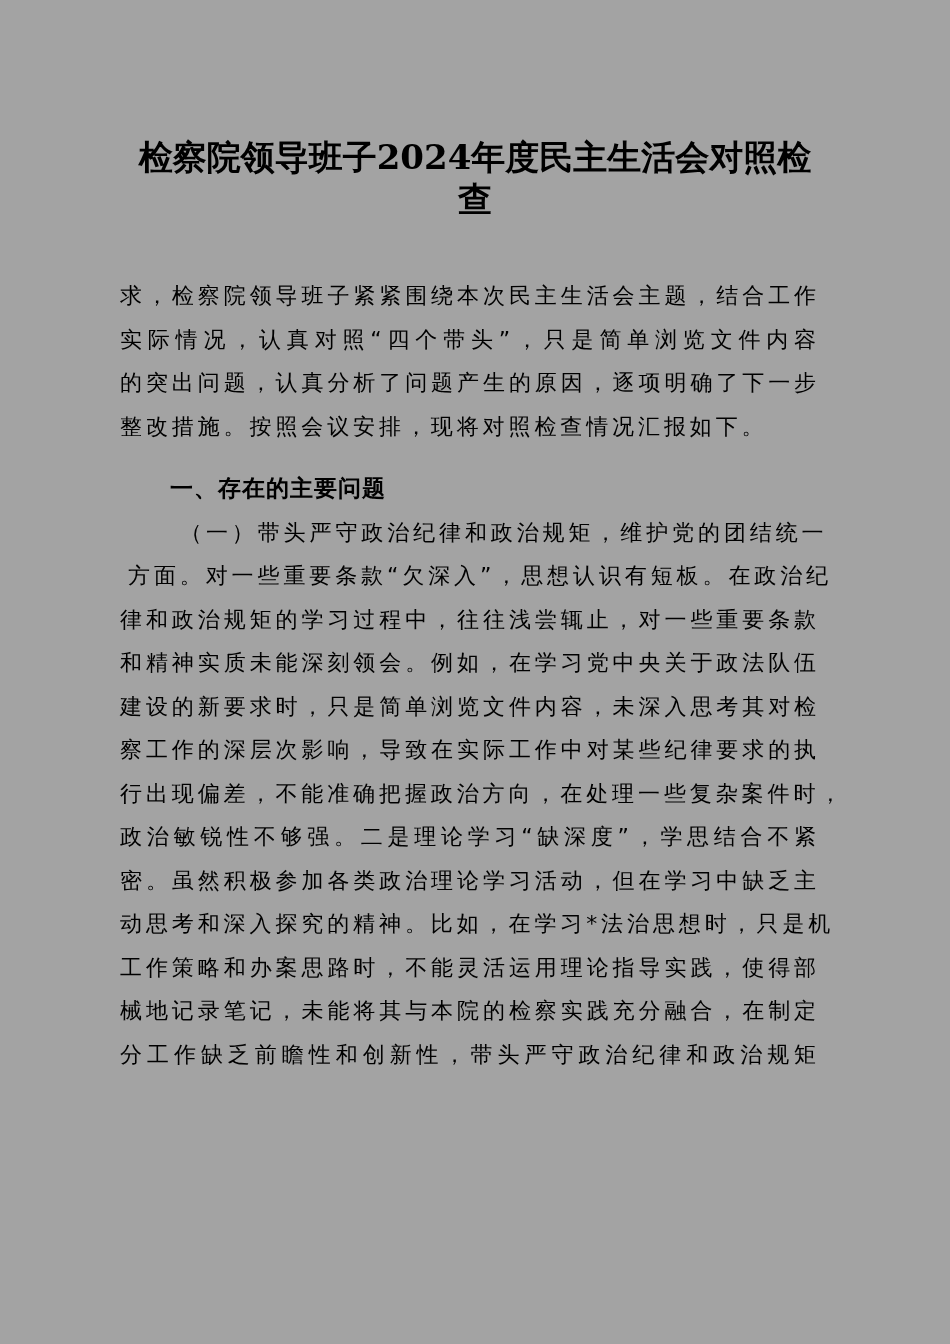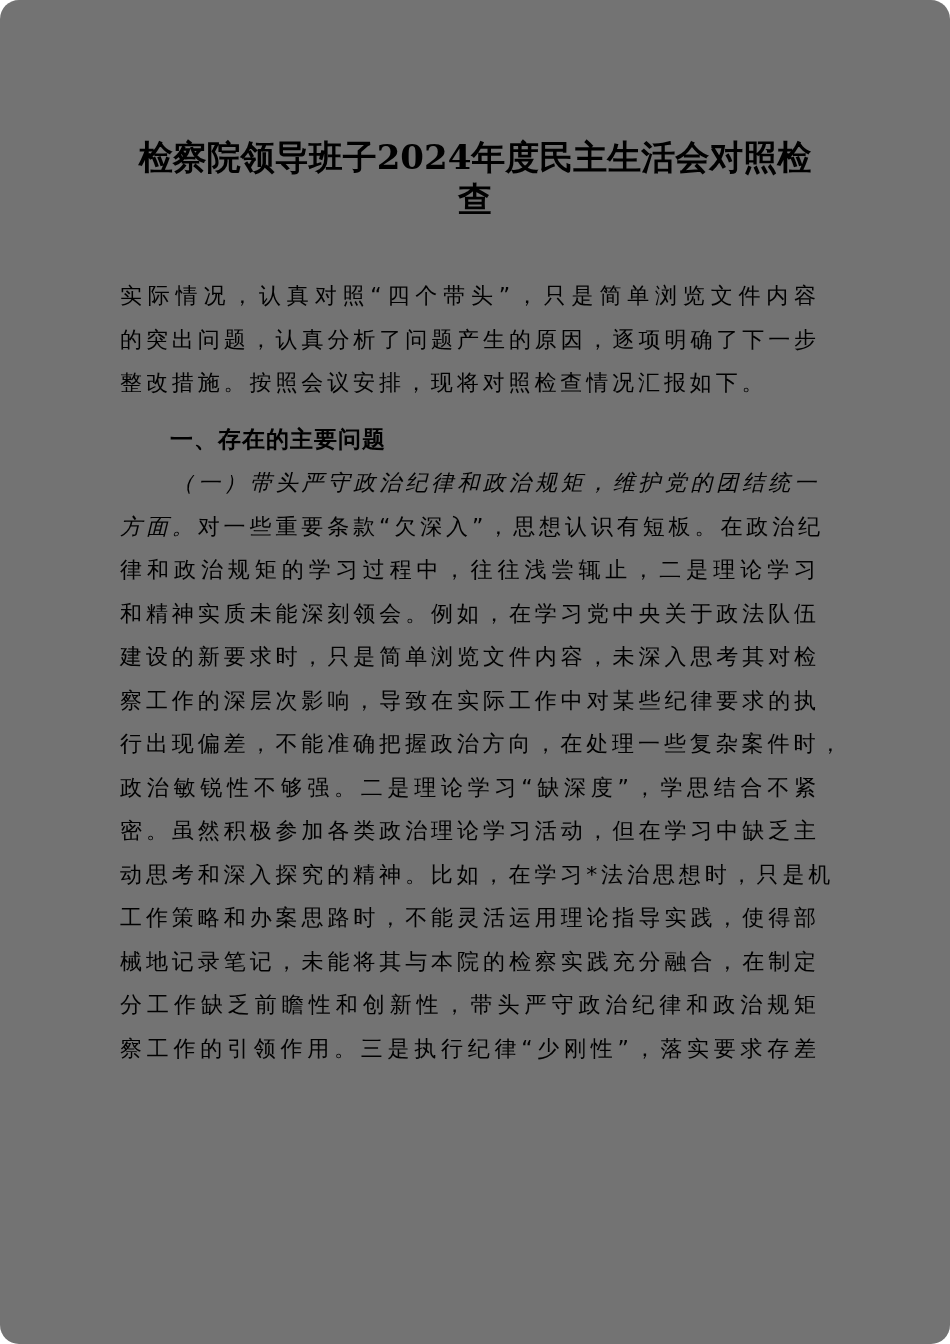--- a/index.html
+++ b/index.html
@@ -13,22 +13,21 @@
     position: relative;
     overflow: hidden;
     color: #000000;
     font-family: "DejaVu Serif", "Liberation Serif", serif;
   }
   .page {
     position: absolute;
     left: 0; top: 0;
     width: 950px;
     height: 1344px;
-    background: #737373;
-    border-radius: 19px;
+    background: #a3a3a3;
   }
   .title {
     position: absolute;
     left: 110px;
     top: 136px;
     width: 730px;
     text-align: center;
     font-family: "DejaVu Serif", "Liberation Serif", serif;
     font-weight: bold;
     font-size: 34px;
@@ -61,64 +60,64 @@
   .line.indent {
     padding-left: 52px;
   }
   .line.last {
     text-align-last: left;
   }
   .heading {
     display: block;
     height: 43.5px;
     line-height: 43.5px;
-    margin-top: 13px;
+    margin-top: 19px;
     padding-left: 50px;
     font-size: 23px;
     letter-spacing: 1px;
     font-family: "DejaVu Sans", "Liberation Sans", sans-serif;
     font-weight: bold;
     white-space: nowrap;
   }
   .sub {
     font-family: "DejaVu Serif", "Liberation Serif", serif;
-    font-style: italic;
+    margin-left: 8px;
   }
 </style>
 </head>
 <body>
 
 <div class="page">
 
   <div class="title">
     <span class="tline">检察院领导班子2024年度民主生活会对照检</span>
     <span class="tline">查</span>
   </div>
 
   <div class="body">
 
     <div>
+      <span class="line">求，检察院领导班子紧紧围绕本次民主生活会主题，结合工作</span>
       <span class="line">实际情况，认真对照“四个带头”，只是简单浏览文件内容</span>
       <span class="line">的突出问题，认真分析了问题产生的原因，逐项明确了下一步</span>
       <span class="line last">整改措施。按照会议安排，现将对照检查情况汇报如下。</span>
     </div>
 
     <div class="heading">一、存在的主要问题</div>
 
     <div>
       <span class="line indent sub">（一）带头严守政治纪律和政治规矩，维护党的团结统一</span>
       <span class="line"><span class="sub">方面。</span><span>对一些重要条款“欠深入”，思想认识有短板。在政治纪</span></span>
-      <span class="line">律和政治规矩的学习过程中，往往浅尝辄止，二是理论学习</span>
+      <span class="line">律和政治规矩的学习过程中，往往浅尝辄止，对一些重要条款</span>
       <span class="line">和精神实质未能深刻领会。例如，在学习党中央关于政法队伍</span>
       <span class="line">建设的新要求时，只是简单浏览文件内容，未深入思考其对检</span>
       <span class="line">察工作的深层次影响，导致在实际工作中对某些纪律要求的执</span>
       <span class="line">行出现偏差，不能准确把握政治方向，在处理一些复杂案件时，</span>
       <span class="line">政治敏锐性不够强。二是理论学习“缺深度”，学思结合不紧</span>
       <span class="line">密。虽然积极参加各类政治理论学习活动，但在学习中缺乏主</span>
       <span class="line">动思考和深入探究的精神。比如，在学习*法治思想时，只是机</span>
       <span class="line">工作策略和办案思路时，不能灵活运用理论指导实践，使得部</span>
       <span class="line">械地记录笔记，未能将其与本院的检察实践充分融合，在制定</span>
       <span class="line">分工作缺乏前瞻性和创新性，带头严守政治纪律和政治规矩</span>
-      <span class="line">察工作的引领作用。三是执行纪律“少刚性”，落实要求存差</span>
     </div>
 
   </div>
 </div>
 
 </body></html>

